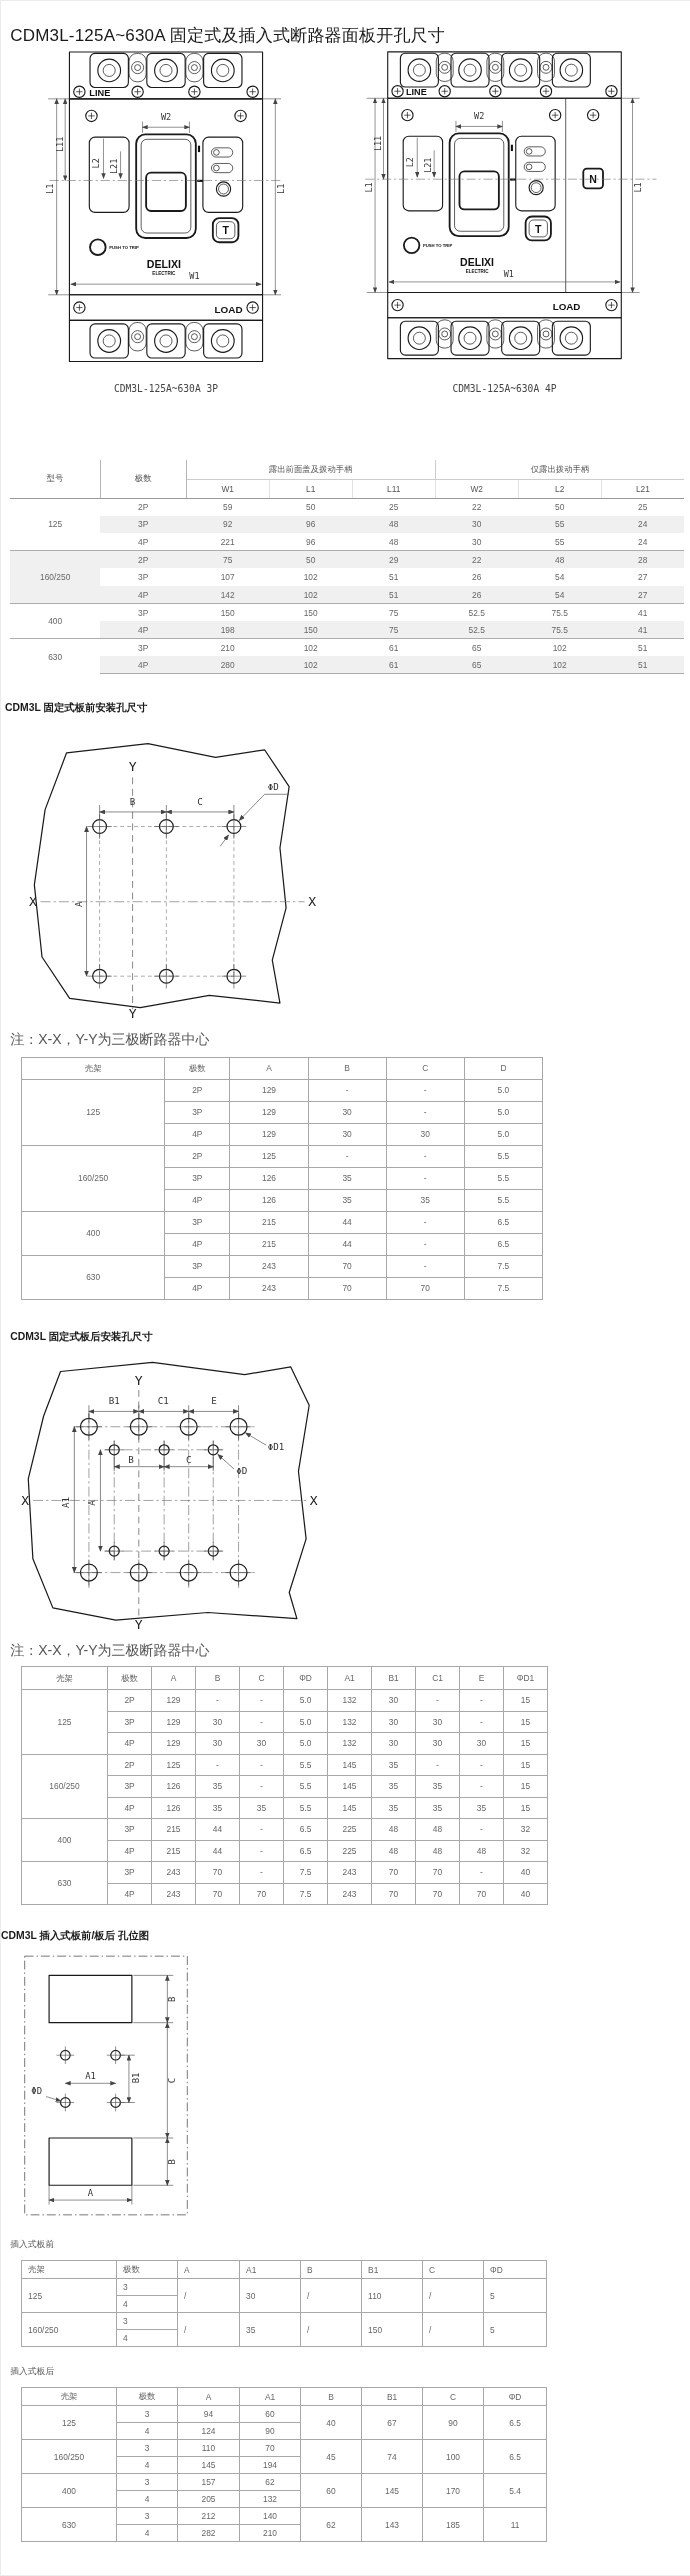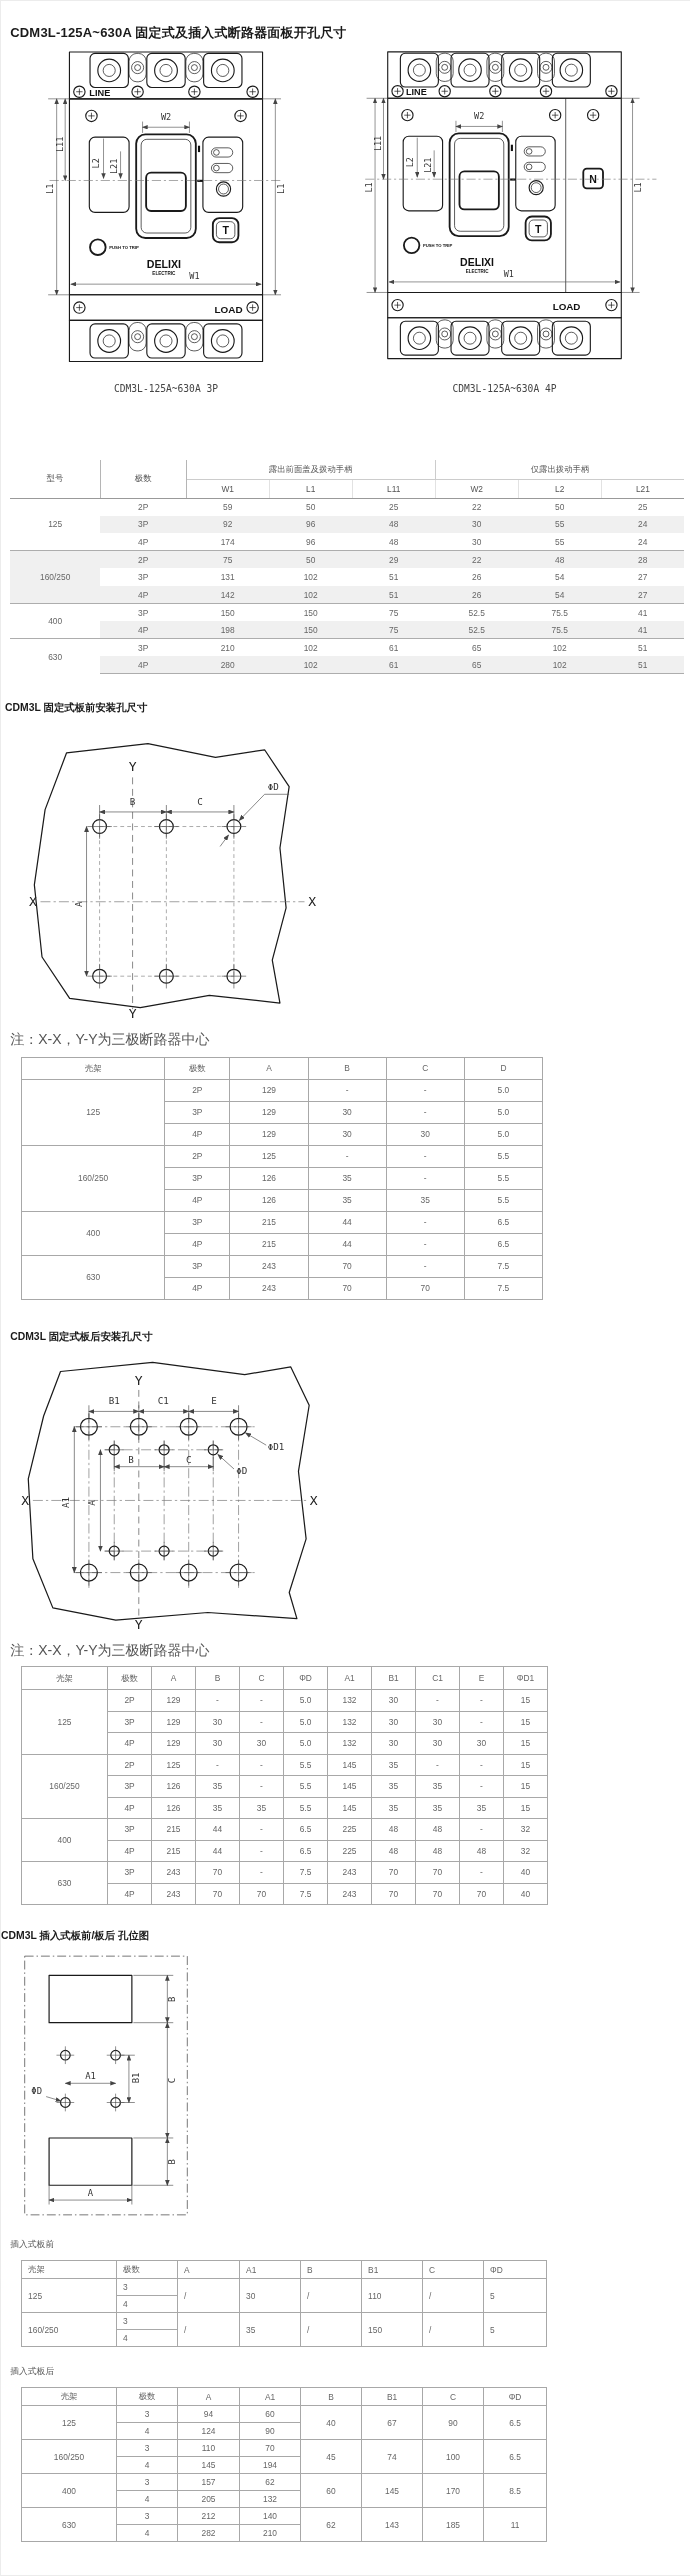--- a/index.html
+++ b/index.html
@@ -1,20 +1,20 @@
 <!DOCTYPE html>
 <html style="font-size:12.3px"><head>
 <meta charset="utf-8">
 <style>
 *{margin:0;padding:0;box-sizing:border-box}
 html,body{background:#fff}
 body{font-family:"Liberation Sans","DejaVu Sans",sans-serif}
 #page{position:relative;width:691px;height:2576px;margin:0 auto;background:#fff;border:0.8px solid #ececec;overflow:hidden}
 .abs{position:absolute}
-.h1{font-size:13px;font-weight:bold;color:#1a1a1a;letter-spacing:0.2px}
+.h1{font-size:17px;font-weight:normal;color:#1a1a1a;letter-spacing:0.2px}
 .h2{font-size:10.4px;font-weight:bold;color:#1a1a1a}
 .note{font-size:14px;color:#555}
 .caption{font-size:9.6px;color:#444;text-align:center;font-family:"DejaVu Sans Mono","Liberation Mono",monospace}
 .small-label{font-size:8.8px;color:#555}
 table{border-collapse:collapse;table-layout:fixed;font-size:8.4px;color:#777}
 th{font-weight:normal}
 
 .t-panel{width:674px}
 .t-panel th,.t-panel td{text-align:center;vertical-align:middle;color:#666}
 .t-panel thead th{height:19px;color:#555}
@@ -314,40 +314,40 @@
           <td>3P</td>
           <td>92</td>
           <td>96</td>
           <td>48</td>
           <td>30</td>
           <td>55</td>
           <td>24</td>
         </tr>
         <tr>
           <td>4P</td>
-          <td>174</td>
+          <td>221</td>
           <td>96</td>
           <td>48</td>
           <td>30</td>
           <td>55</td>
           <td>24</td>
         </tr>
         <tr class="gstart">
           <td rowspan="3" class="model">160/250</td>
           <td>2P</td>
           <td>75</td>
           <td>50</td>
           <td>29</td>
           <td>22</td>
           <td>48</td>
           <td>28</td>
         </tr>
         <tr>
           <td>3P</td>
-          <td>131</td>
+          <td>107</td>
           <td>102</td>
           <td>51</td>
           <td>26</td>
           <td>54</td>
           <td>27</td>
         </tr>
         <tr>
           <td>4P</td>
           <td>142</td>
           <td>102</td>
@@ -896,21 +896,21 @@
           <td>194</td>
         </tr>
         <tr>
           <td rowspan="2">400</td>
           <td>3</td>
           <td>157</td>
           <td>62</td>
           <td rowspan="2">60</td>
           <td rowspan="2">145</td>
           <td rowspan="2">170</td>
-          <td rowspan="2">8.5</td>
+          <td rowspan="2">5.4</td>
         </tr>
         <tr>
           <td>4</td>
           <td>205</td>
           <td>132</td>
         </tr>
         <tr>
           <td rowspan="2">630</td>
           <td>3</td>
           <td>212</td>

